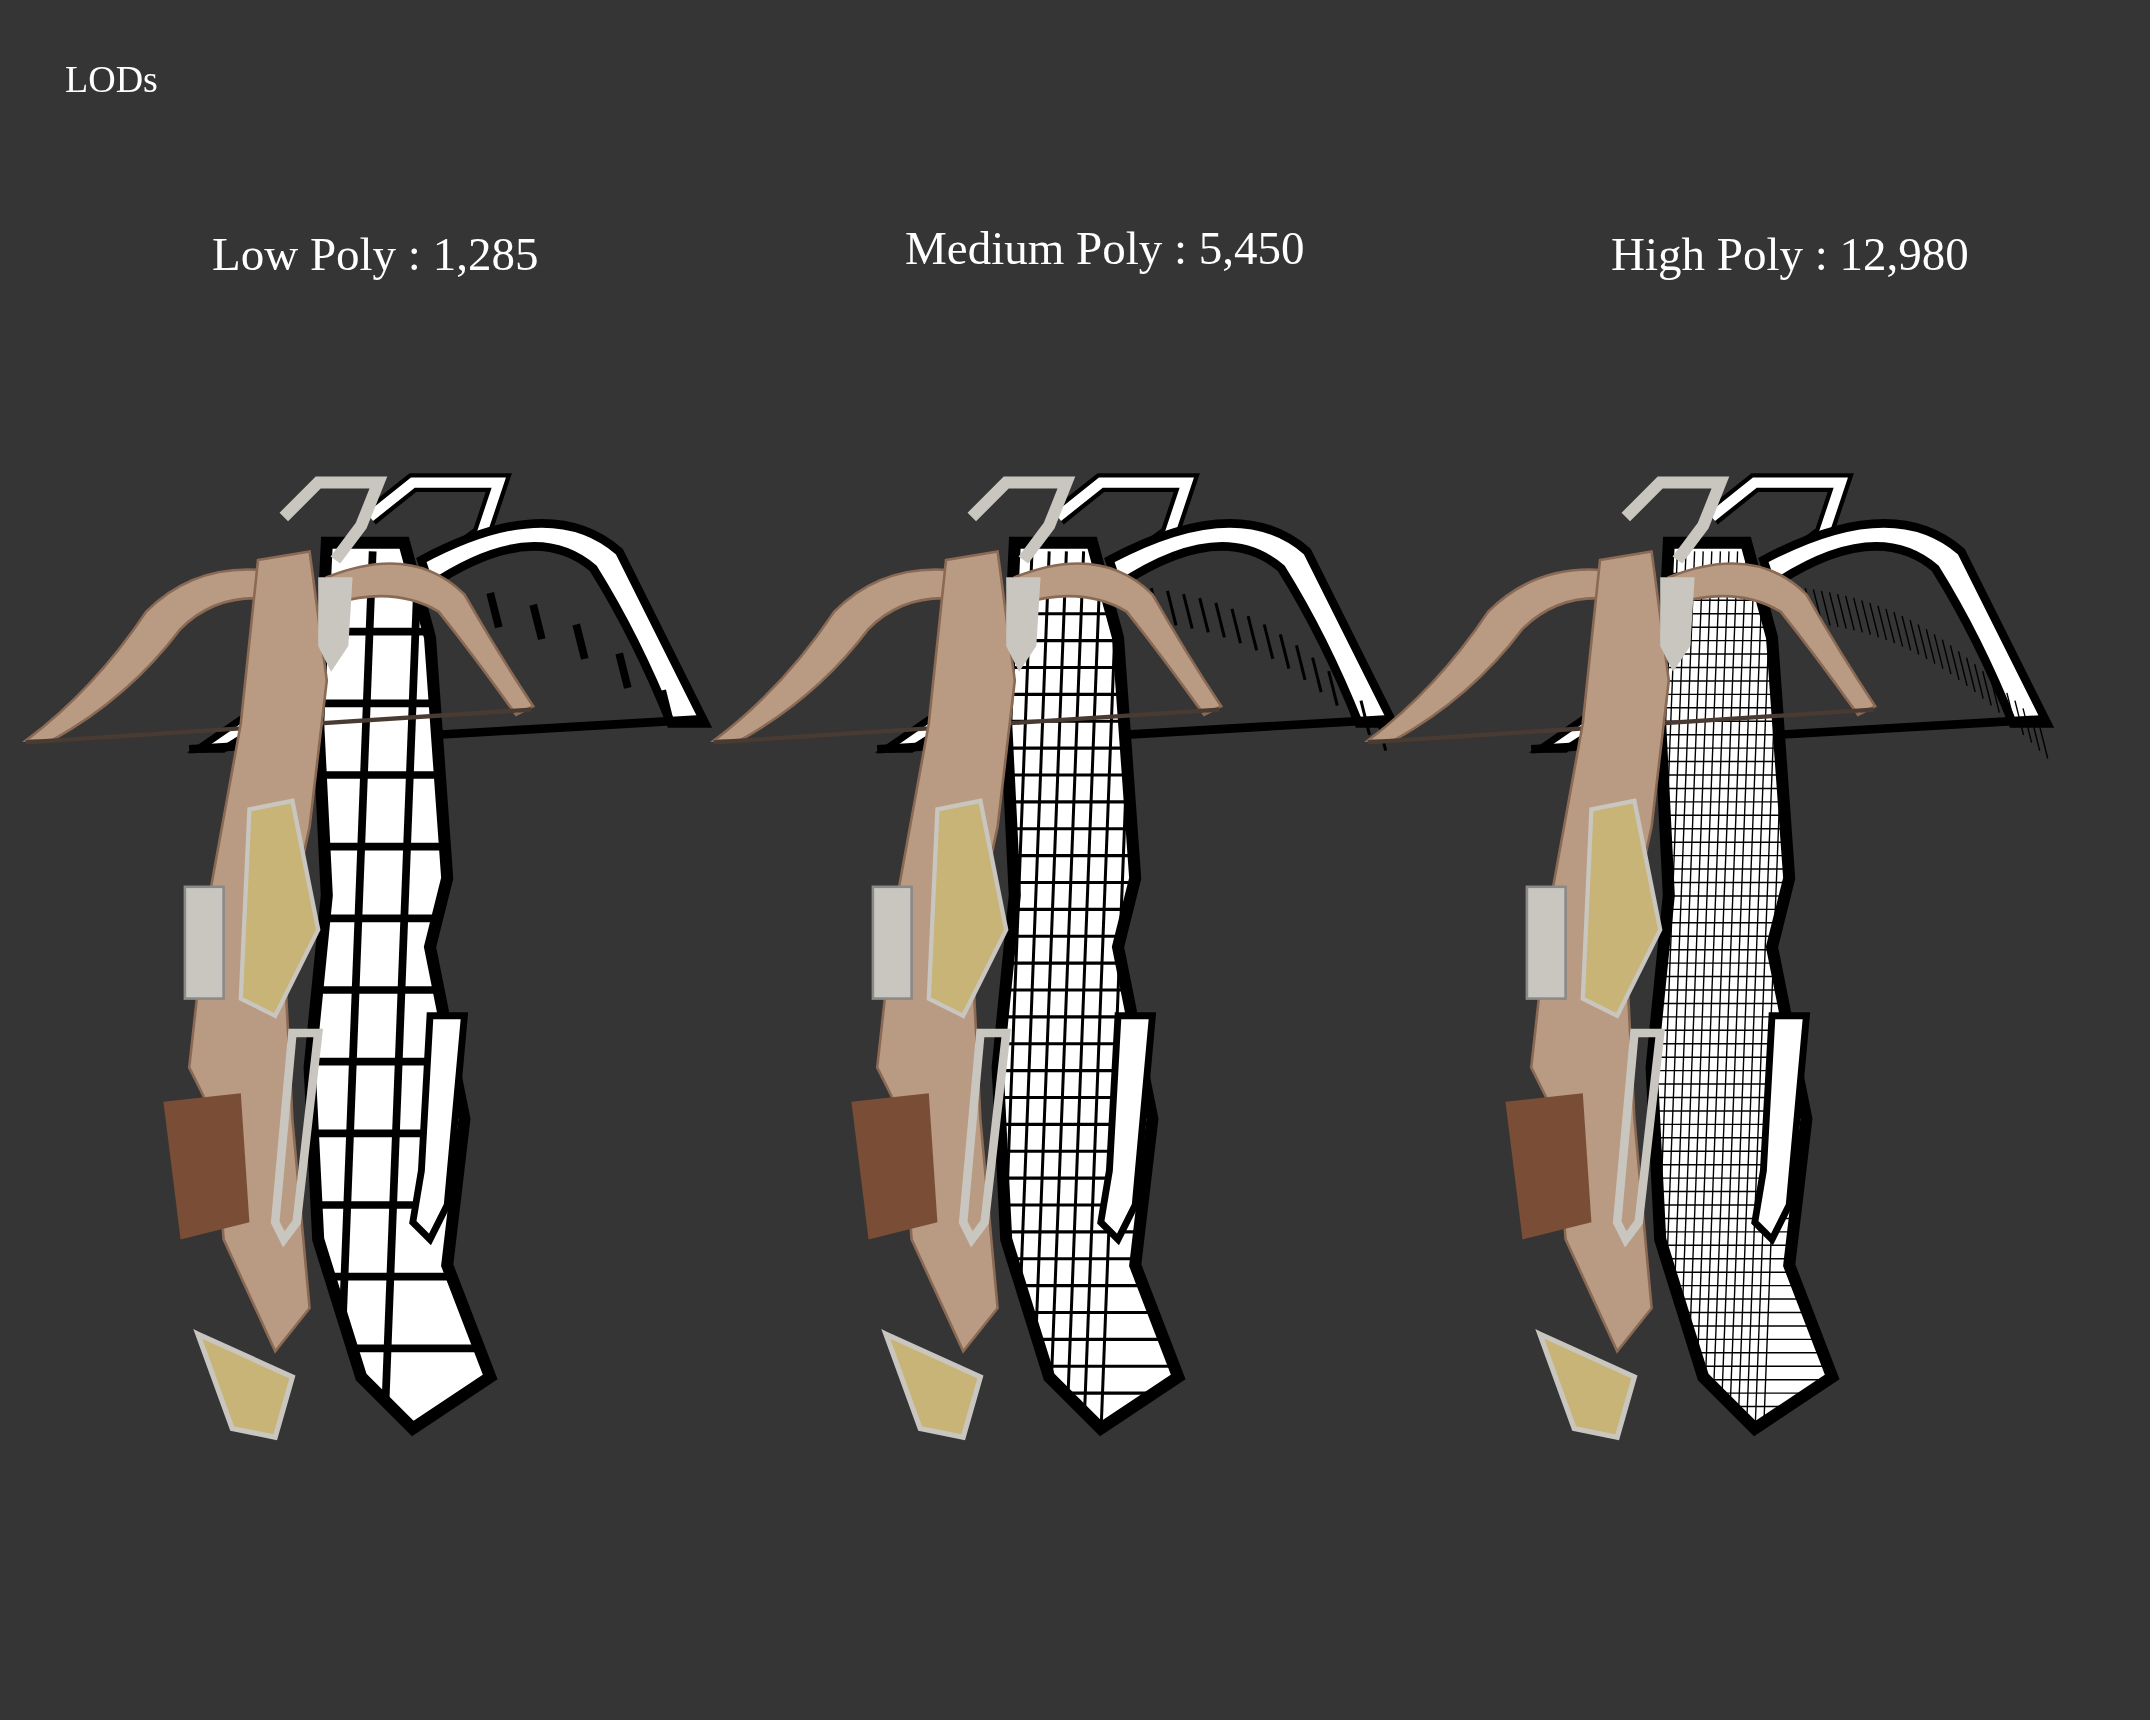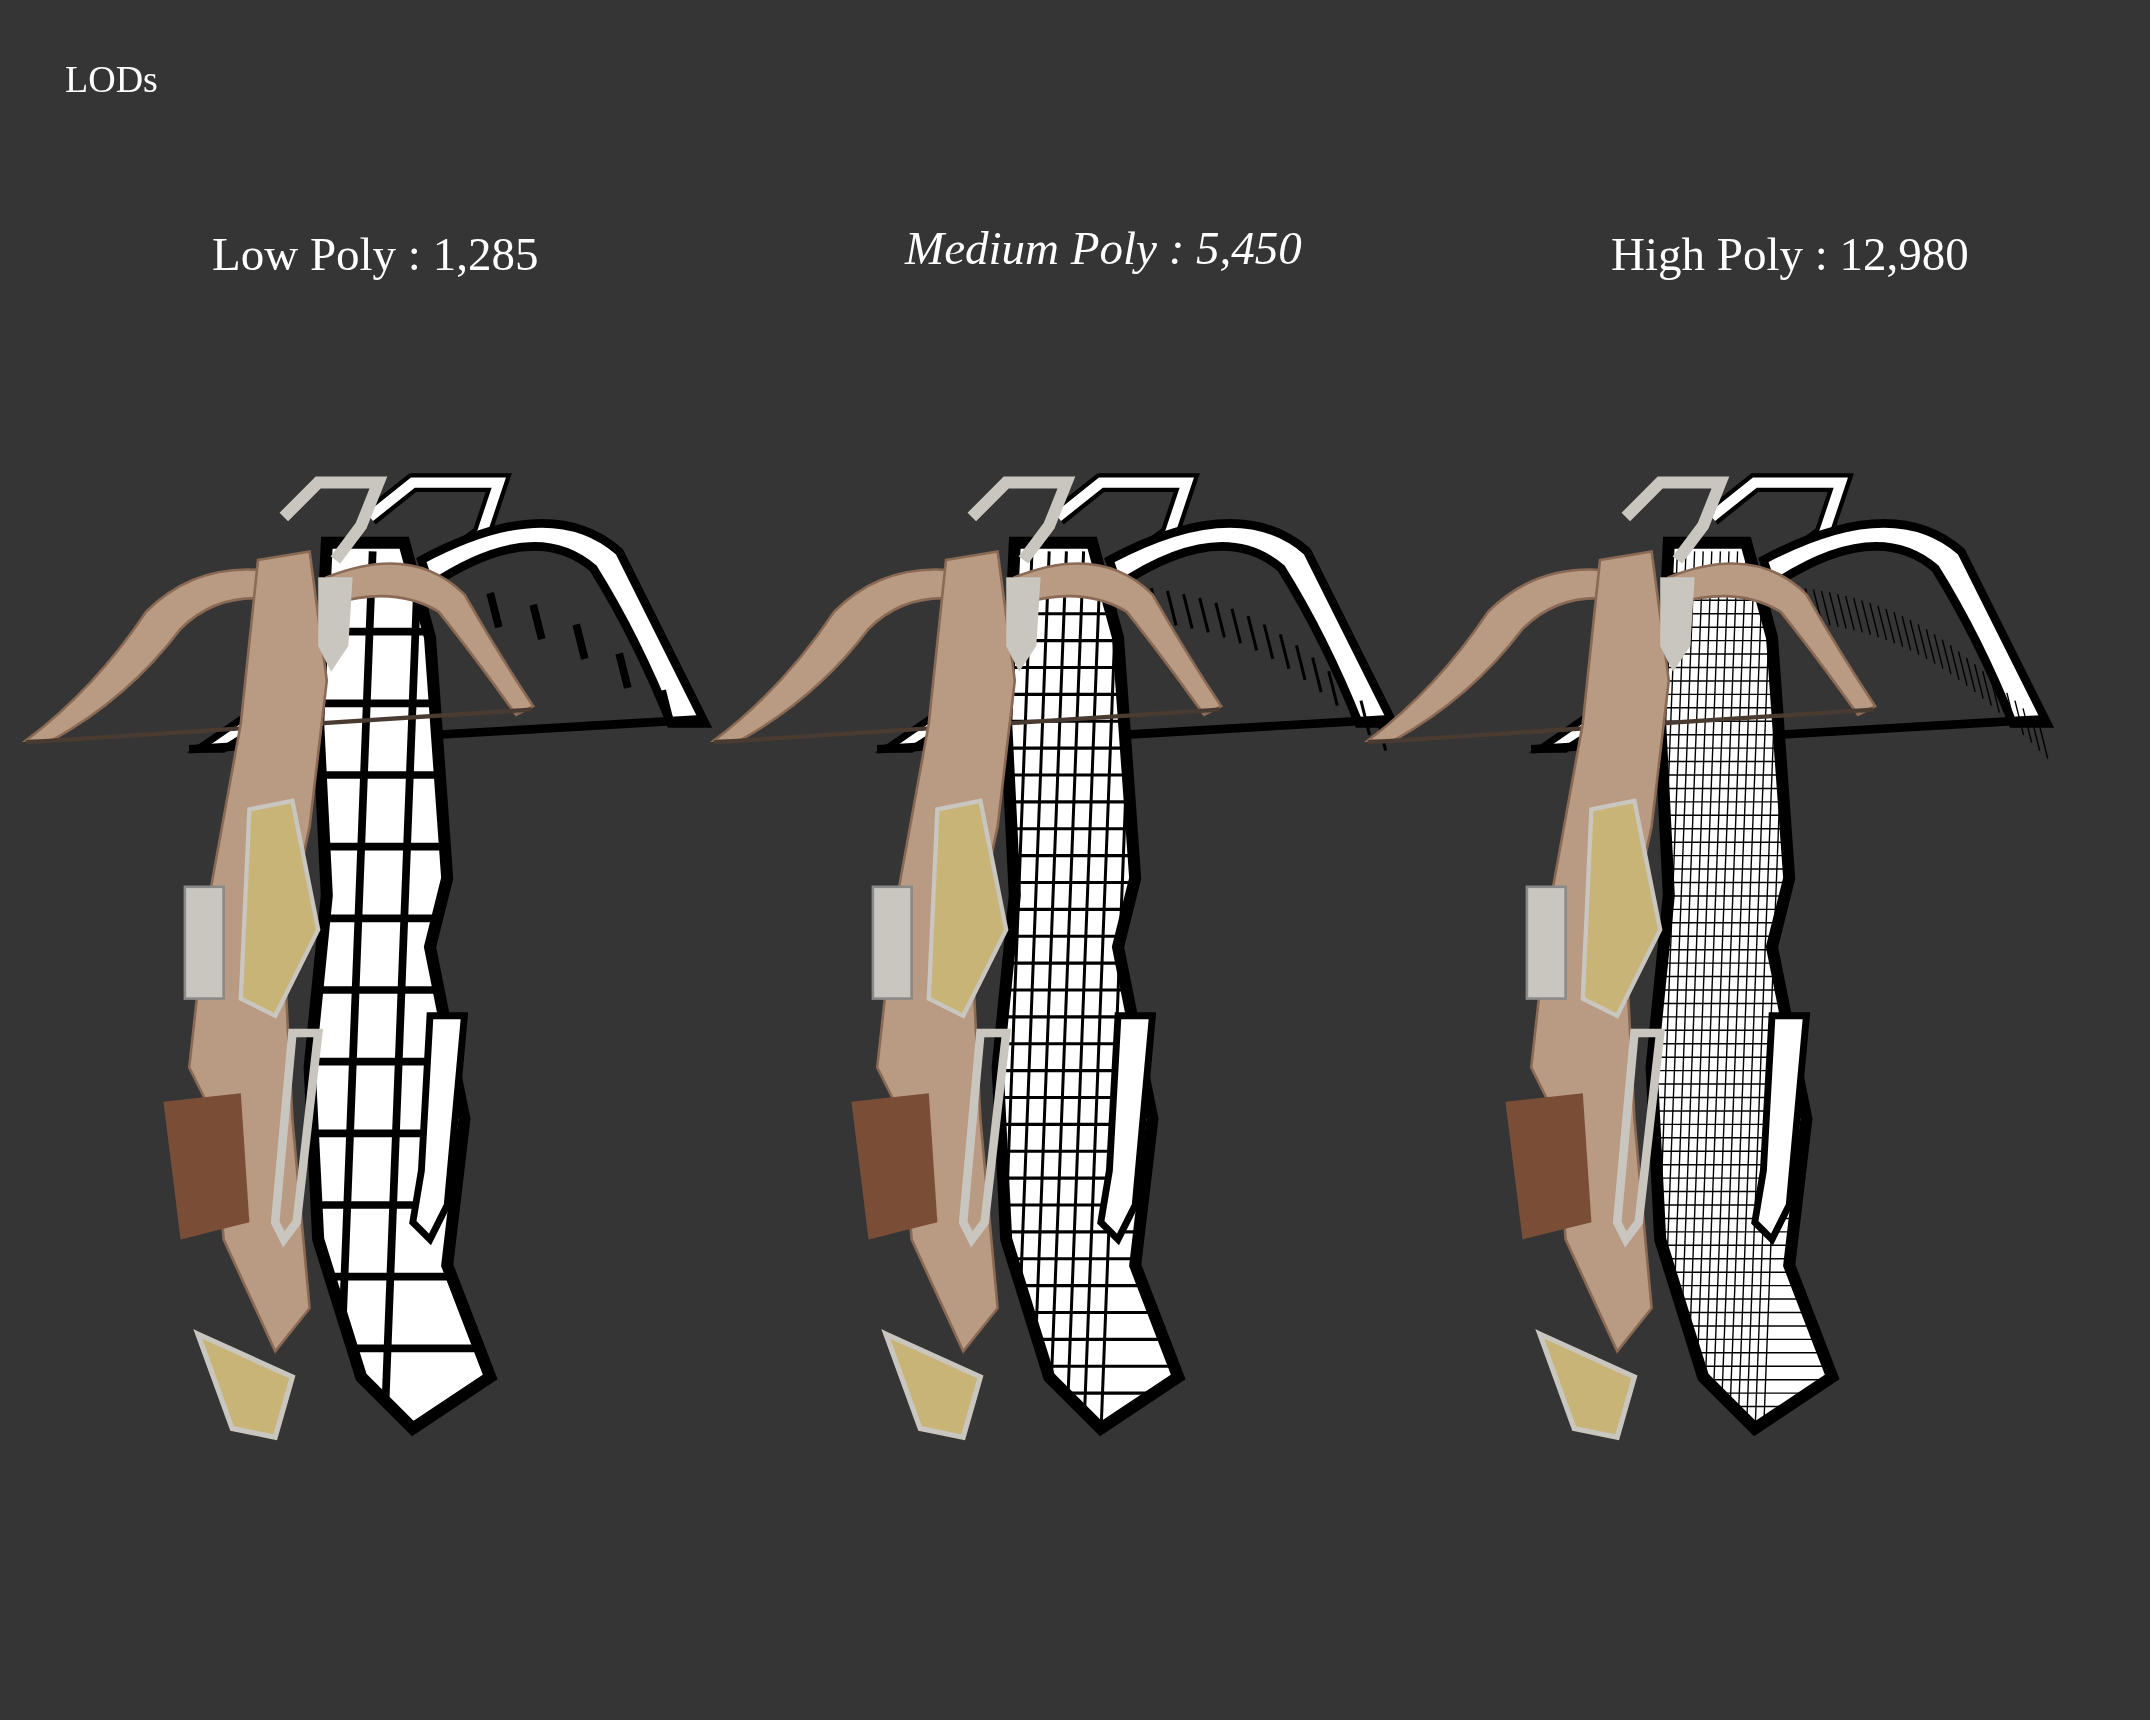--- a/index.html
+++ b/index.html
@@ -19,21 +19,21 @@
   }
   .lod-panel { position: absolute; top: 465px; width: 731px; height: 1050px; }
   .lod-panel svg { width: 100%; height: 100%; display: block; }
 </style>
 </head>
 <body>
 
 <div class="page-title">LODs</div>
 
 <div class="lod-label" style="left:212px; top:231px;">Low Poly : 1,285</div>
-<div class="lod-label" style="left:905px; top:225px;font-style:italic;">Medium Poly : 5,450</div>
+<div class="lod-label" style="left:905px; top:225px;">Medium Poly : 5,450</div>
 <div class="lod-label" style="left:1611px; top:231px;">High Poly : 12,980</div>
 
 <div class="lod-panel" style="left:0px;">
   <svg viewBox="0 0 850 1220" xmlns="http://www.w3.org/2000/svg">
     <defs>
       <clipPath id="stock-clip-LowPoly">
         <path d="M380 90 L470 90 L500 200 L520 480 L500 560 L540 760 L520 930 L570 1060 L480 1120 L420 1060 L370 900 L360 700 L380 500 L370 300 Z"></path>
       </clipPath>
     </defs>
 

